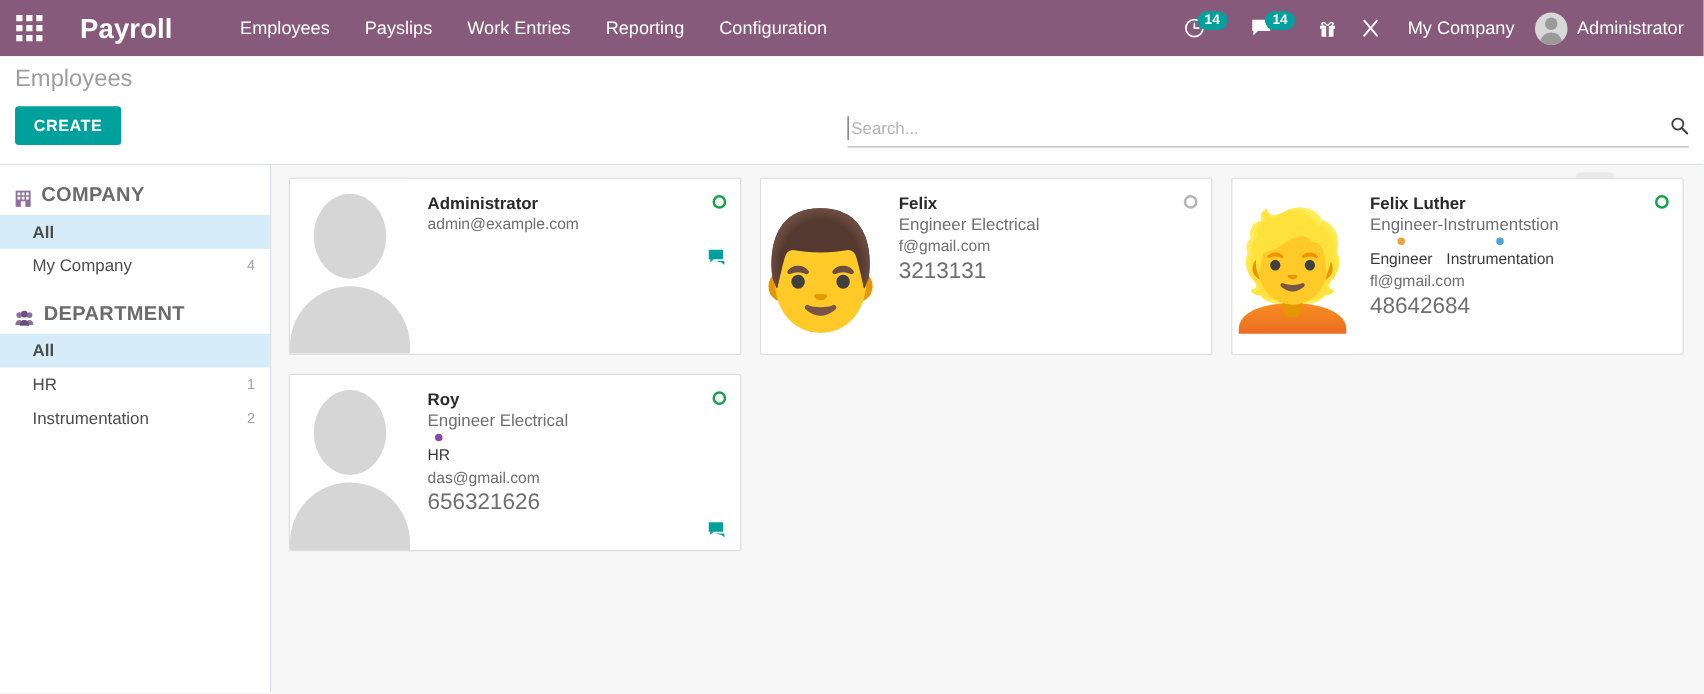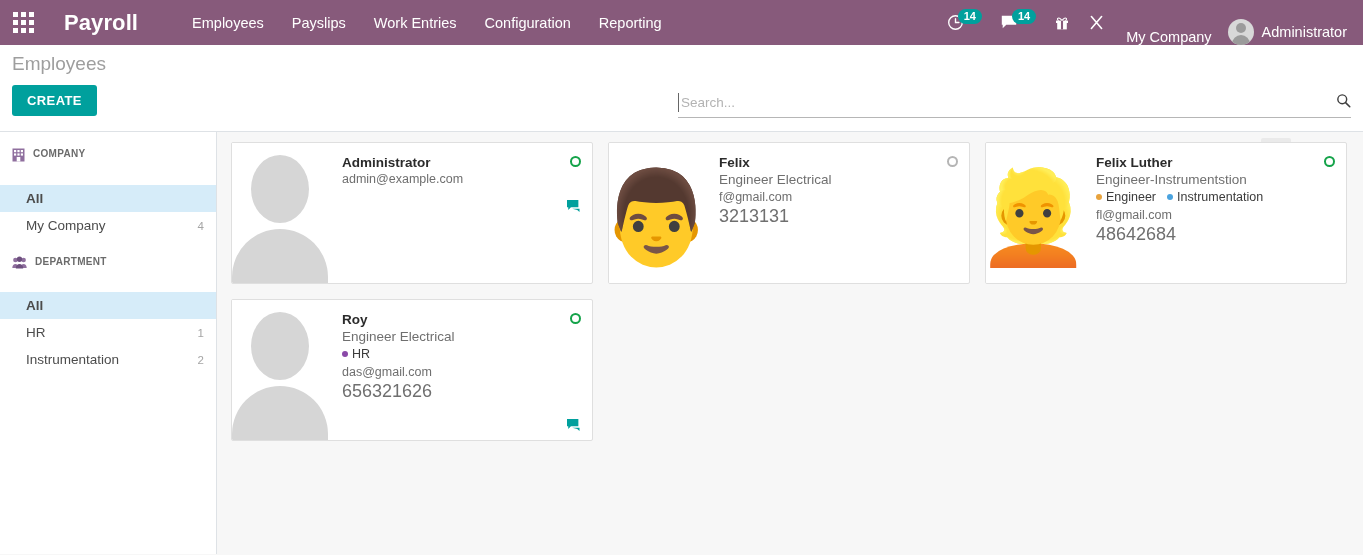--- a/index.html
+++ b/index.html
@@ -32,21 +32,21 @@
     cursor: pointer;
   }
   .menu { display: flex; align-items: center; gap: 0px; }
   .menu-item {
     font-size: 14.5px; color: #ffffff; padding: 13px 14px;
     cursor: pointer; white-space: nowrap;
   }
 
   .nav-right {
     position: absolute; right: 10px; top: 0; height: 45px;
-    display: flex; align-items: flex-end; gap: 0px;
+    display: flex; align-items: center; gap: 0px;
   }
   .nav-sys {
     position: relative; display: flex; align-items: center;
     padding: 0 9px; height: 45px; cursor: pointer;
   }
   .badge {
     background: #00A09D; color: #fff; font-size: 11px; font-weight: bold;
     border-radius: 9px; padding: 1px 6px; margin-left: -6px;
     position: relative; top: -6px; line-height: 13px;
   }
@@ -118,22 +118,22 @@
   .vs-btn.active { background: #eaeaea; }
 
   
   .page { display: flex; height: calc(555px - 45px - 88px); background: #f7f7f7; }
 
   .sidebar {
     width: 217px; flex: none; background: #ffffff;
     border-right: 1px solid #dee2e6; padding-top: 10px;
   }
   .side-section {
-    display: flex; align-items: flex-start; gap: 8px;
-    padding: 6px 10px 23px 12px; font-size: 10px; font-weight: bold;
+    display: flex; align-items: flex-end; gap: 8px;
+    padding: 6px 10px 6px 12px; font-size: 16px; font-weight: bold;
     color: #6b6b6b; letter-spacing: .3px;
   }
   .side-item {
     display: flex; align-items: center;
     padding: 6px 12px 6px 26px; font-size: 13.5px; color: #4c4c4c;
     cursor: pointer;
   }
   .side-item.active { background: #d6ecf9; font-weight: bold; }
   .side-item .count { margin-left: auto; font-size: 11.5px; color: #a5a5a5; font-weight: normal; }
 
@@ -159,21 +159,21 @@
   .ph-avatar .ph-body {
     position: absolute; width: 96px; height: 62px; border-radius: 48px 48px 0 0;
     background: #d6d6d6; left: 0px; top: 88px;
   }
   .emoji-img { font-size: 92px; line-height: 132px; user-select: none; }
 
   .card-body { flex: 1; padding: 12px 12px 8px 14px; position: relative; min-width: 0; }
   .c-name { font-size: 13.5px; font-weight: bold; color: #2b2b2b; margin-bottom: 2px; }
   .c-job { font-size: 13.5px; color: #6f6f6f; margin-bottom: 3px; }
   .c-tags { display: flex; gap: 11px; margin: 2px 0 4px 0; flex-wrap: wrap; }
-  .c-tag { display: flex; align-items: center; gap: 4px; font-size: 12.5px; color: #3b3b3b; }
+  .c-tag { display: flex; align-items: center; gap: 4px; font-size: 12.5px; color: #3b3b3b; flex-direction: column; }
   .c-tag .dot { width: 6px; height: 6px; border-radius: 50%; display: block; }
   .c-mail { font-size: 12.5px; color: #6f6f6f; margin-top: 2px; }
   .c-phone { font-size: 18px; color: #6f6f6f; margin-top: 2px; }
 
   .status-dot {
     position: absolute; right: 11px; top: 13px;
     width: 11px; height: 11px; border-radius: 50%;
     border: 2px solid #b5b5b5; background: transparent; box-sizing: border-box;
   }
   .status-dot.online { border-color: #15a34a; }
@@ -197,22 +197,22 @@
         <i></i>
         <i></i>
         <i></i>
     </span>
   </div>
   <div class="brand">Payroll</div>
   <div class="menu">
     <div class="menu-item">Employees</div>
     <div class="menu-item">Payslips</div>
     <div class="menu-item">Work Entries</div>
+    <div class="menu-item">Reporting</div>
     <div class="menu-item">Configuration</div>
-    <div class="menu-item">Reporting</div>
   </div>
 
   <div class="nav-right">
     <div class="nav-sys">
       <svg width="17" height="17" viewBox="0 0 20 20">
         <circle cx="10" cy="10" r="8" fill="none" stroke="#ffffff" stroke-width="1.6"></circle>
         <path d="M10 5.5 V10 H14" fill="none" stroke="#ffffff" stroke-width="1.6" stroke-linecap="round"></path>
       </svg>
       <span class="badge">14</span>
     </div>

